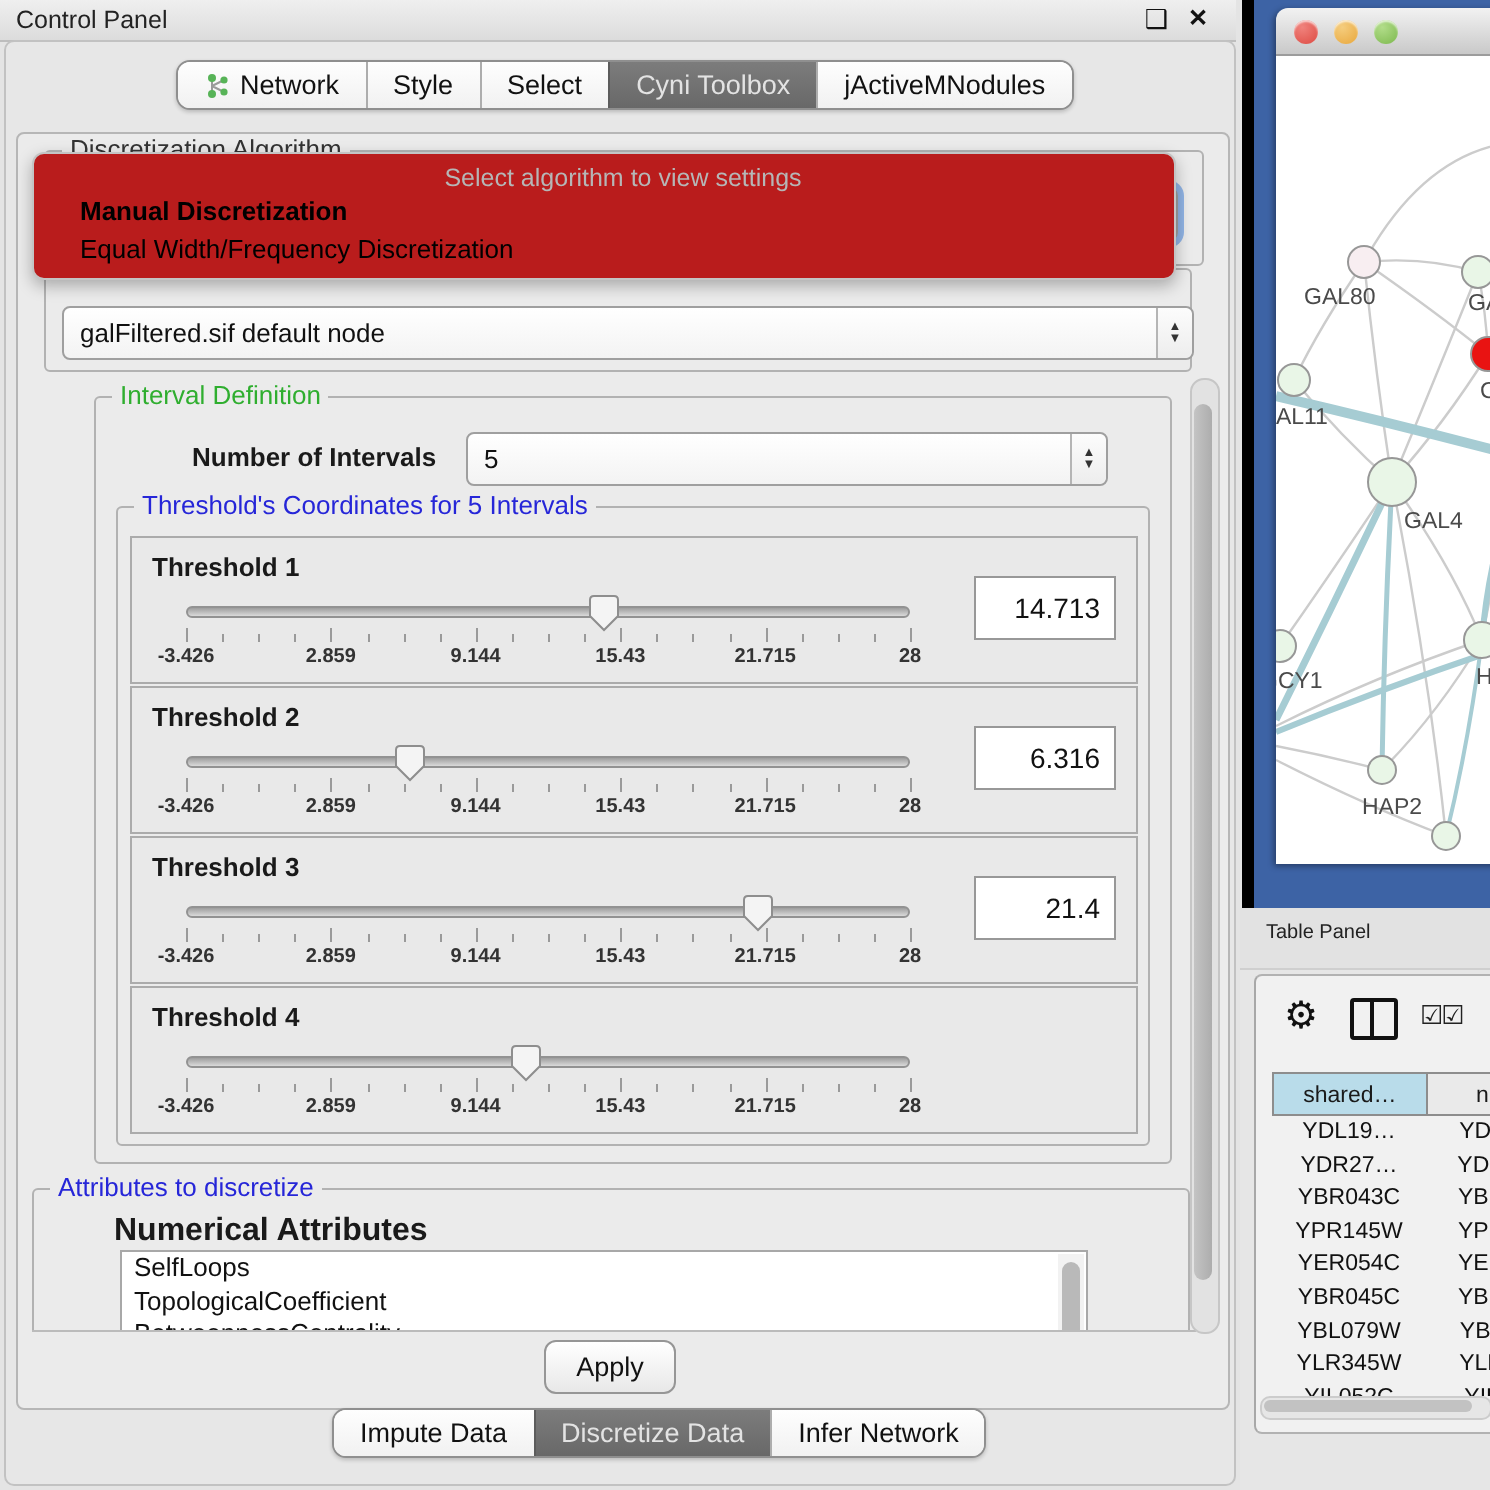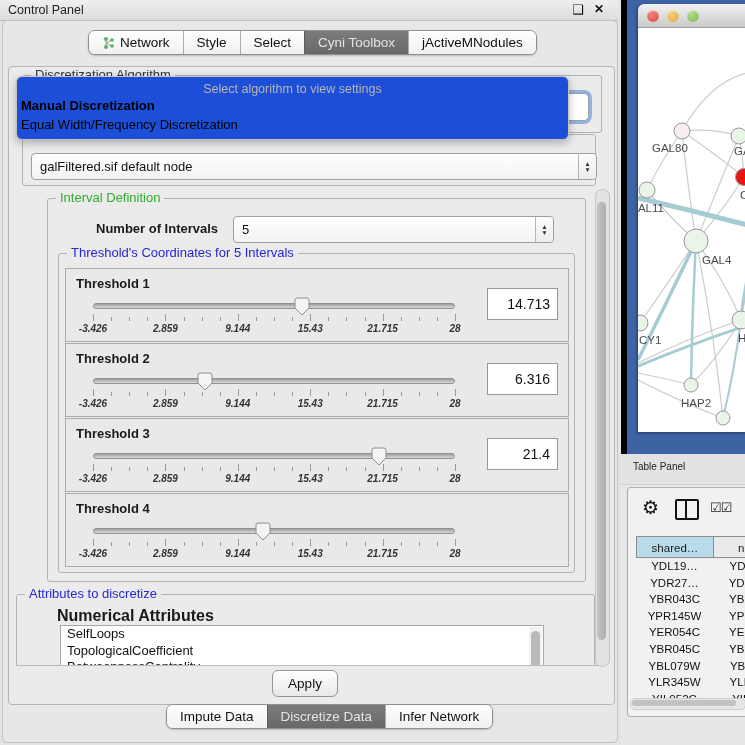--- a/index.html
+++ b/index.html
@@ -29,22 +29,22 @@
                  border:1px solid #b6b6b6;border-radius:4px;}
   .groupbox{position:relative;border:1px solid #b2b2b2;border-radius:3px;}
   .gb-title{position:absolute;top:-9px;left:8px;background:#ebebeb;padding:0 4px;font-size:13px;color:#333;}
   .gb-title.green{color:#2fae2f;}
   .gb-title.blue{color:#2626d8;}
   
   .algo-group{position:absolute;left:13px;top:8px;width:578px;height:56px;}
   .algo-combo{position:absolute;left:14px;top:26px;width:564px;height:26px;background:#fff;border:1px solid #9f9f9f;
               border-radius:5px;box-shadow:0 0 0 3px rgba(105,155,225,.7);z-index:1;}
   
-  .popup{position:absolute;left:7px;top:9px;width:551px;height:62px;background:#1d4ed8;border:1px solid #c4c4c4;
-         border-radius:6px;box-shadow:0 3px 8px rgba(0,0,0,.28);z-index:10;}
+  .popup{position:absolute;left:7px;top:9px;width:551px;height:62px;background:#b91c1c;border:1px solid #c4c4c4;
+         border-radius:6px;box-shadow:0 3px 8px rgba(0,0,0,.28);z-index:10;padding-left:19px;}
   .popup-placeholder{margin-top:5px;text-align:center;font-size:12.5px;color:#b6b6b6;}
   .popup-opt{font-size:13px;color:#000;padding:1px 4px;line-height:17px;}
   .popup-opt.bold{font-weight:bold;}
   
   .td-group{position:absolute;left:13px;top:67px;width:572px;height:50px;}
   .combo{position:absolute;background:linear-gradient(#ffffff,#f3f3f3);border:1px solid #9f9f9f;border-radius:4px;
          font-size:13px;display:flex;align-items:center;padding-left:8px;color:#111;}
   .combo .stepper{position:absolute;right:0;top:0;bottom:0;width:17px;border-left:1px solid #b5b5b5;
                   display:flex;flex-direction:column;align-items:center;justify-content:center;font-size:6.5px;
                   color:#333;line-height:6px;border-radius:0 4px 4px 0;background:linear-gradient(#fcfcfc,#ededed);}
@@ -55,21 +55,21 @@
   .vscrollbar{position:absolute;right:4px;top:122px;width:13px;height:476px;background:#e2e2e2;
               border:1px solid #c6c6c6;border-radius:7px;}
   .vthumb{position:absolute;left:1px;top:12px;width:9px;height:438px;background:linear-gradient(90deg,#c4c4c4,#adadad);
           border-radius:5px;}
   .interval-group{margin:9px 15px 0 31px;width:537px;height:382px;}
   .noi-label{position:absolute;left:48px;top:22px;font-size:13px;font-weight:bold;}
   .noi-combo{left:185px;top:17px;width:311px;height:25px;}
   .thr-group{position:absolute;left:10px;top:54px;width:515px;height:318px;}
   .threshold{position:absolute;left:6px;width:502px;height:72px;background:#e9e9e9;border:1px solid #ababab;}
   .th-label{position:absolute;left:10px;top:7px;font-size:13px;font-weight:bold;}
-  .slider{position:absolute;left:27px;top:28px;width:362px;height:38px;font-style:italic;}
+  .slider{position:absolute;left:27px;top:28px;width:362px;height:38px;}
   .track{position:absolute;left:0;right:0;top:6px;height:4px;background:linear-gradient(#9e9e9e,#dadada);
          border:1px solid #929292;border-radius:3px;}
   .thumb{position:absolute;top:0;margin-left:-8px;width:16px;height:19px;}
   .ticks{position:absolute;left:0;right:0;top:17px;height:8px;}
   .tick{position:absolute;width:1px;height:4px;top:3px;background:#9a9a9a;}
   .tick.major{height:7px;top:0;}
   .tick-labels{position:absolute;left:0;right:0;top:26px;height:12px;}
   .tick-label{position:absolute;transform:translateX(-50%);font-size:10px;font-weight:bold;color:#333;white-space:nowrap;}
   .th-value{position:absolute;right:10px;top:19px;width:62px;height:30px;border:1px solid #989898;background:#fff;
             font-family:"Liberation Sans",sans-serif;font-size:14px;text-align:right;padding:0 7px 0 0;color:#111;}

